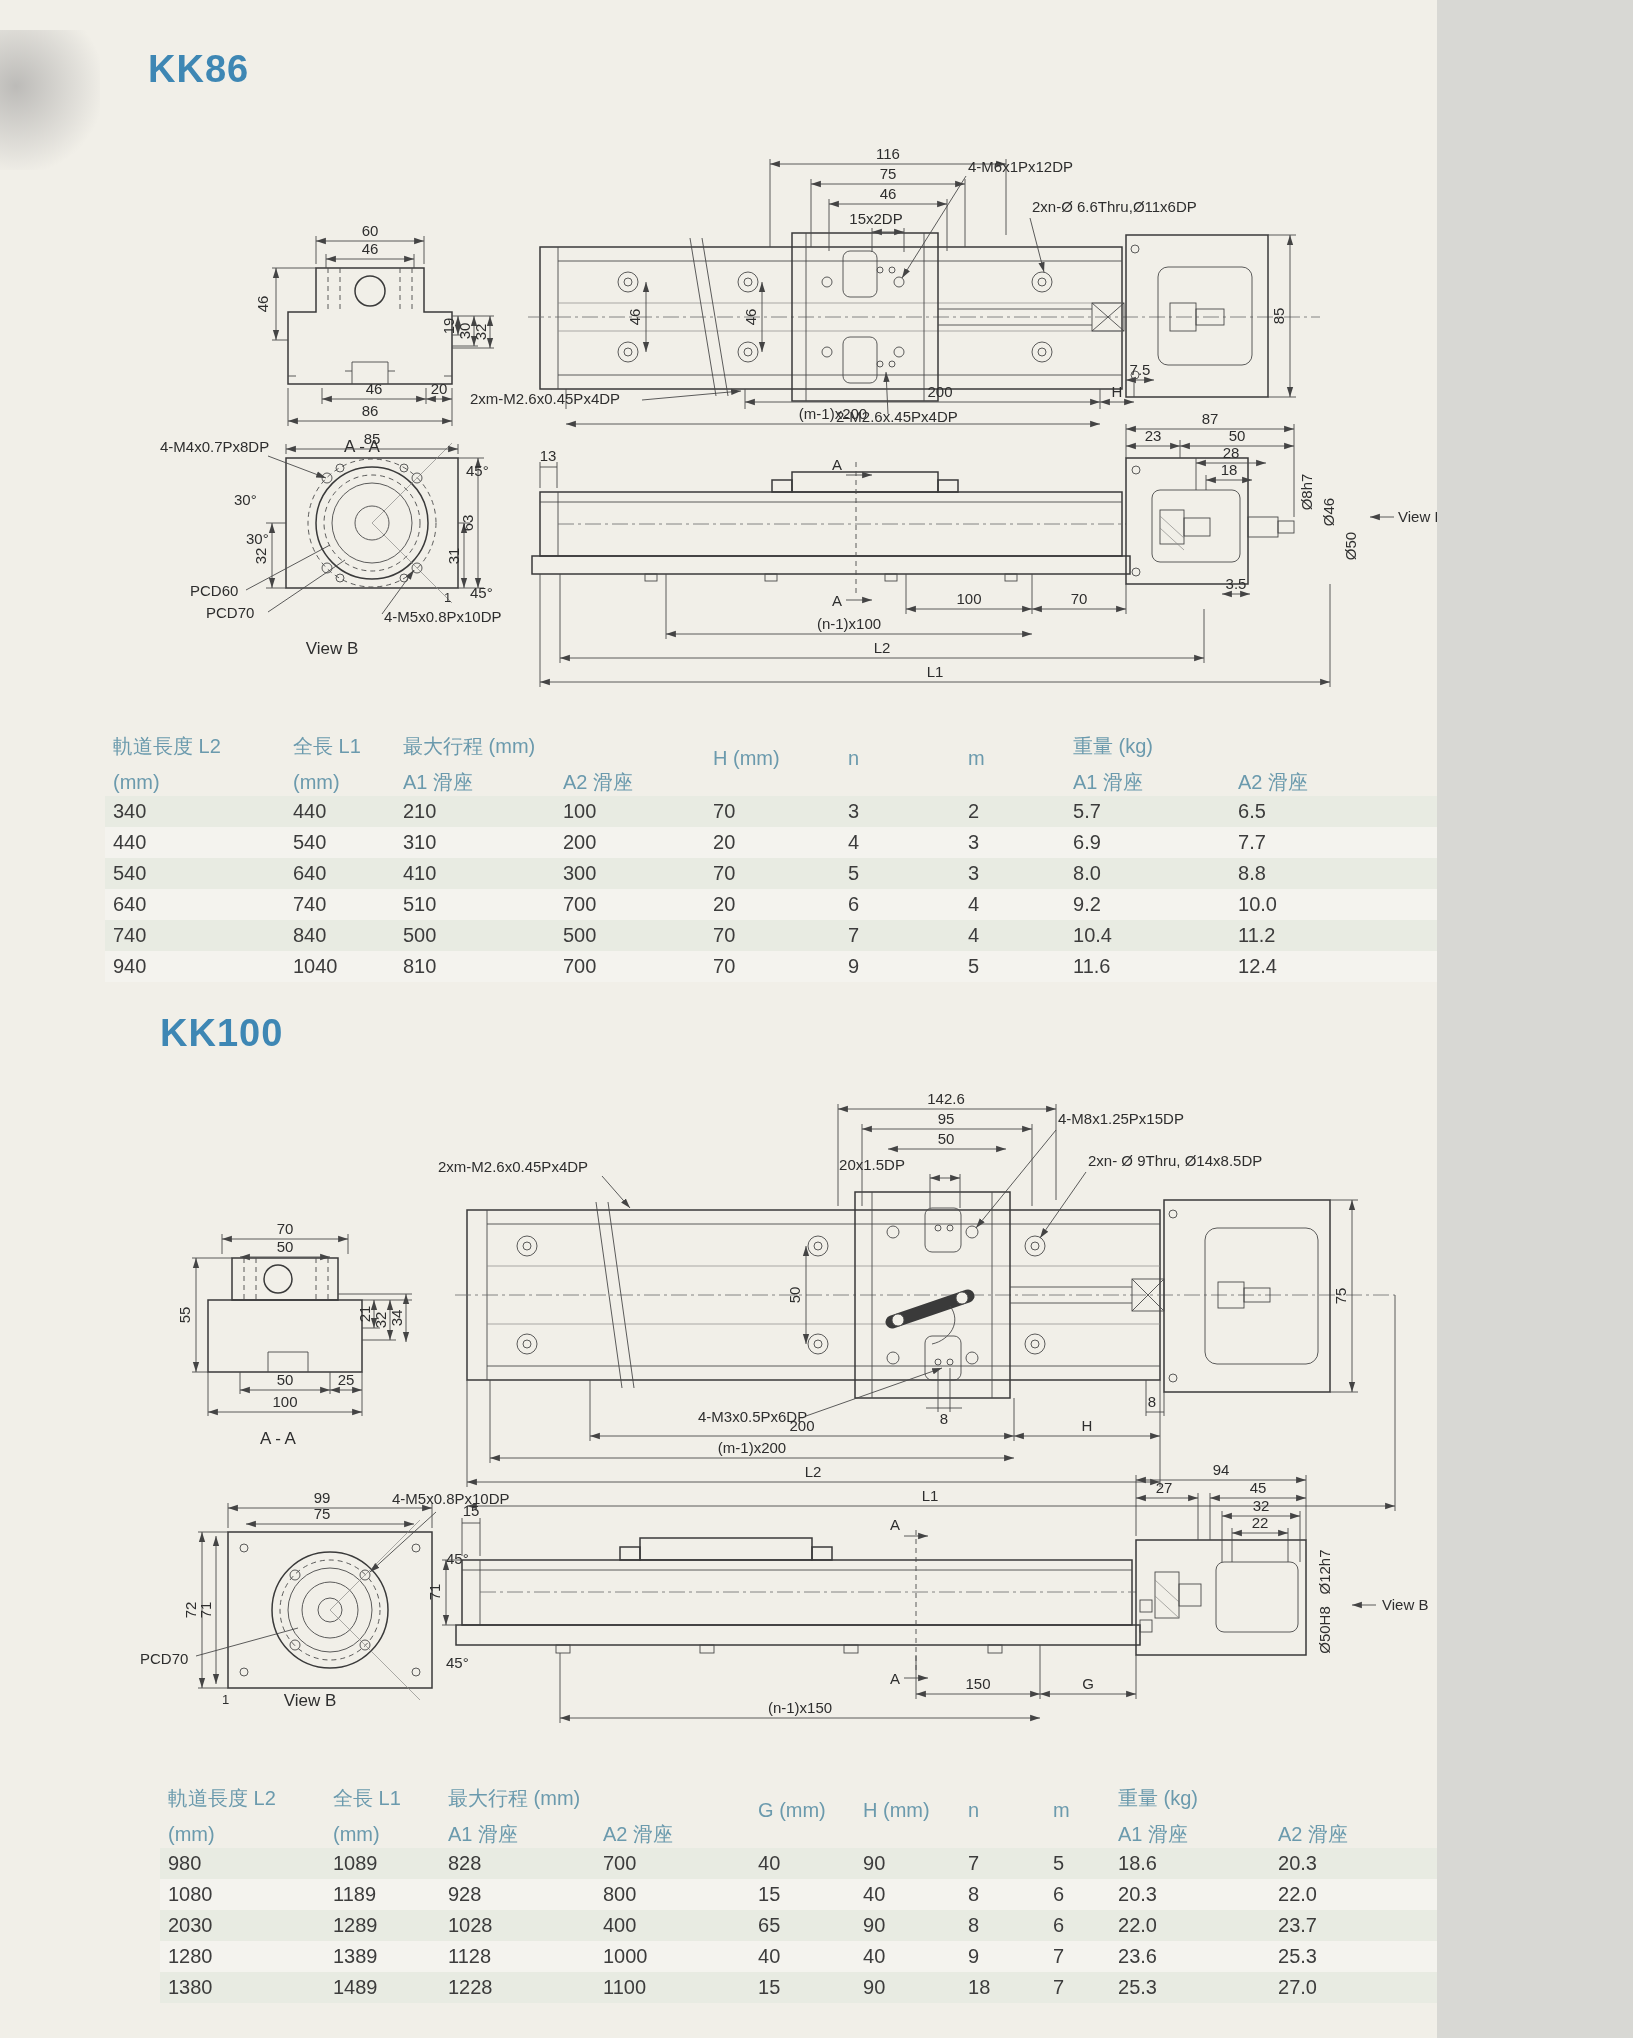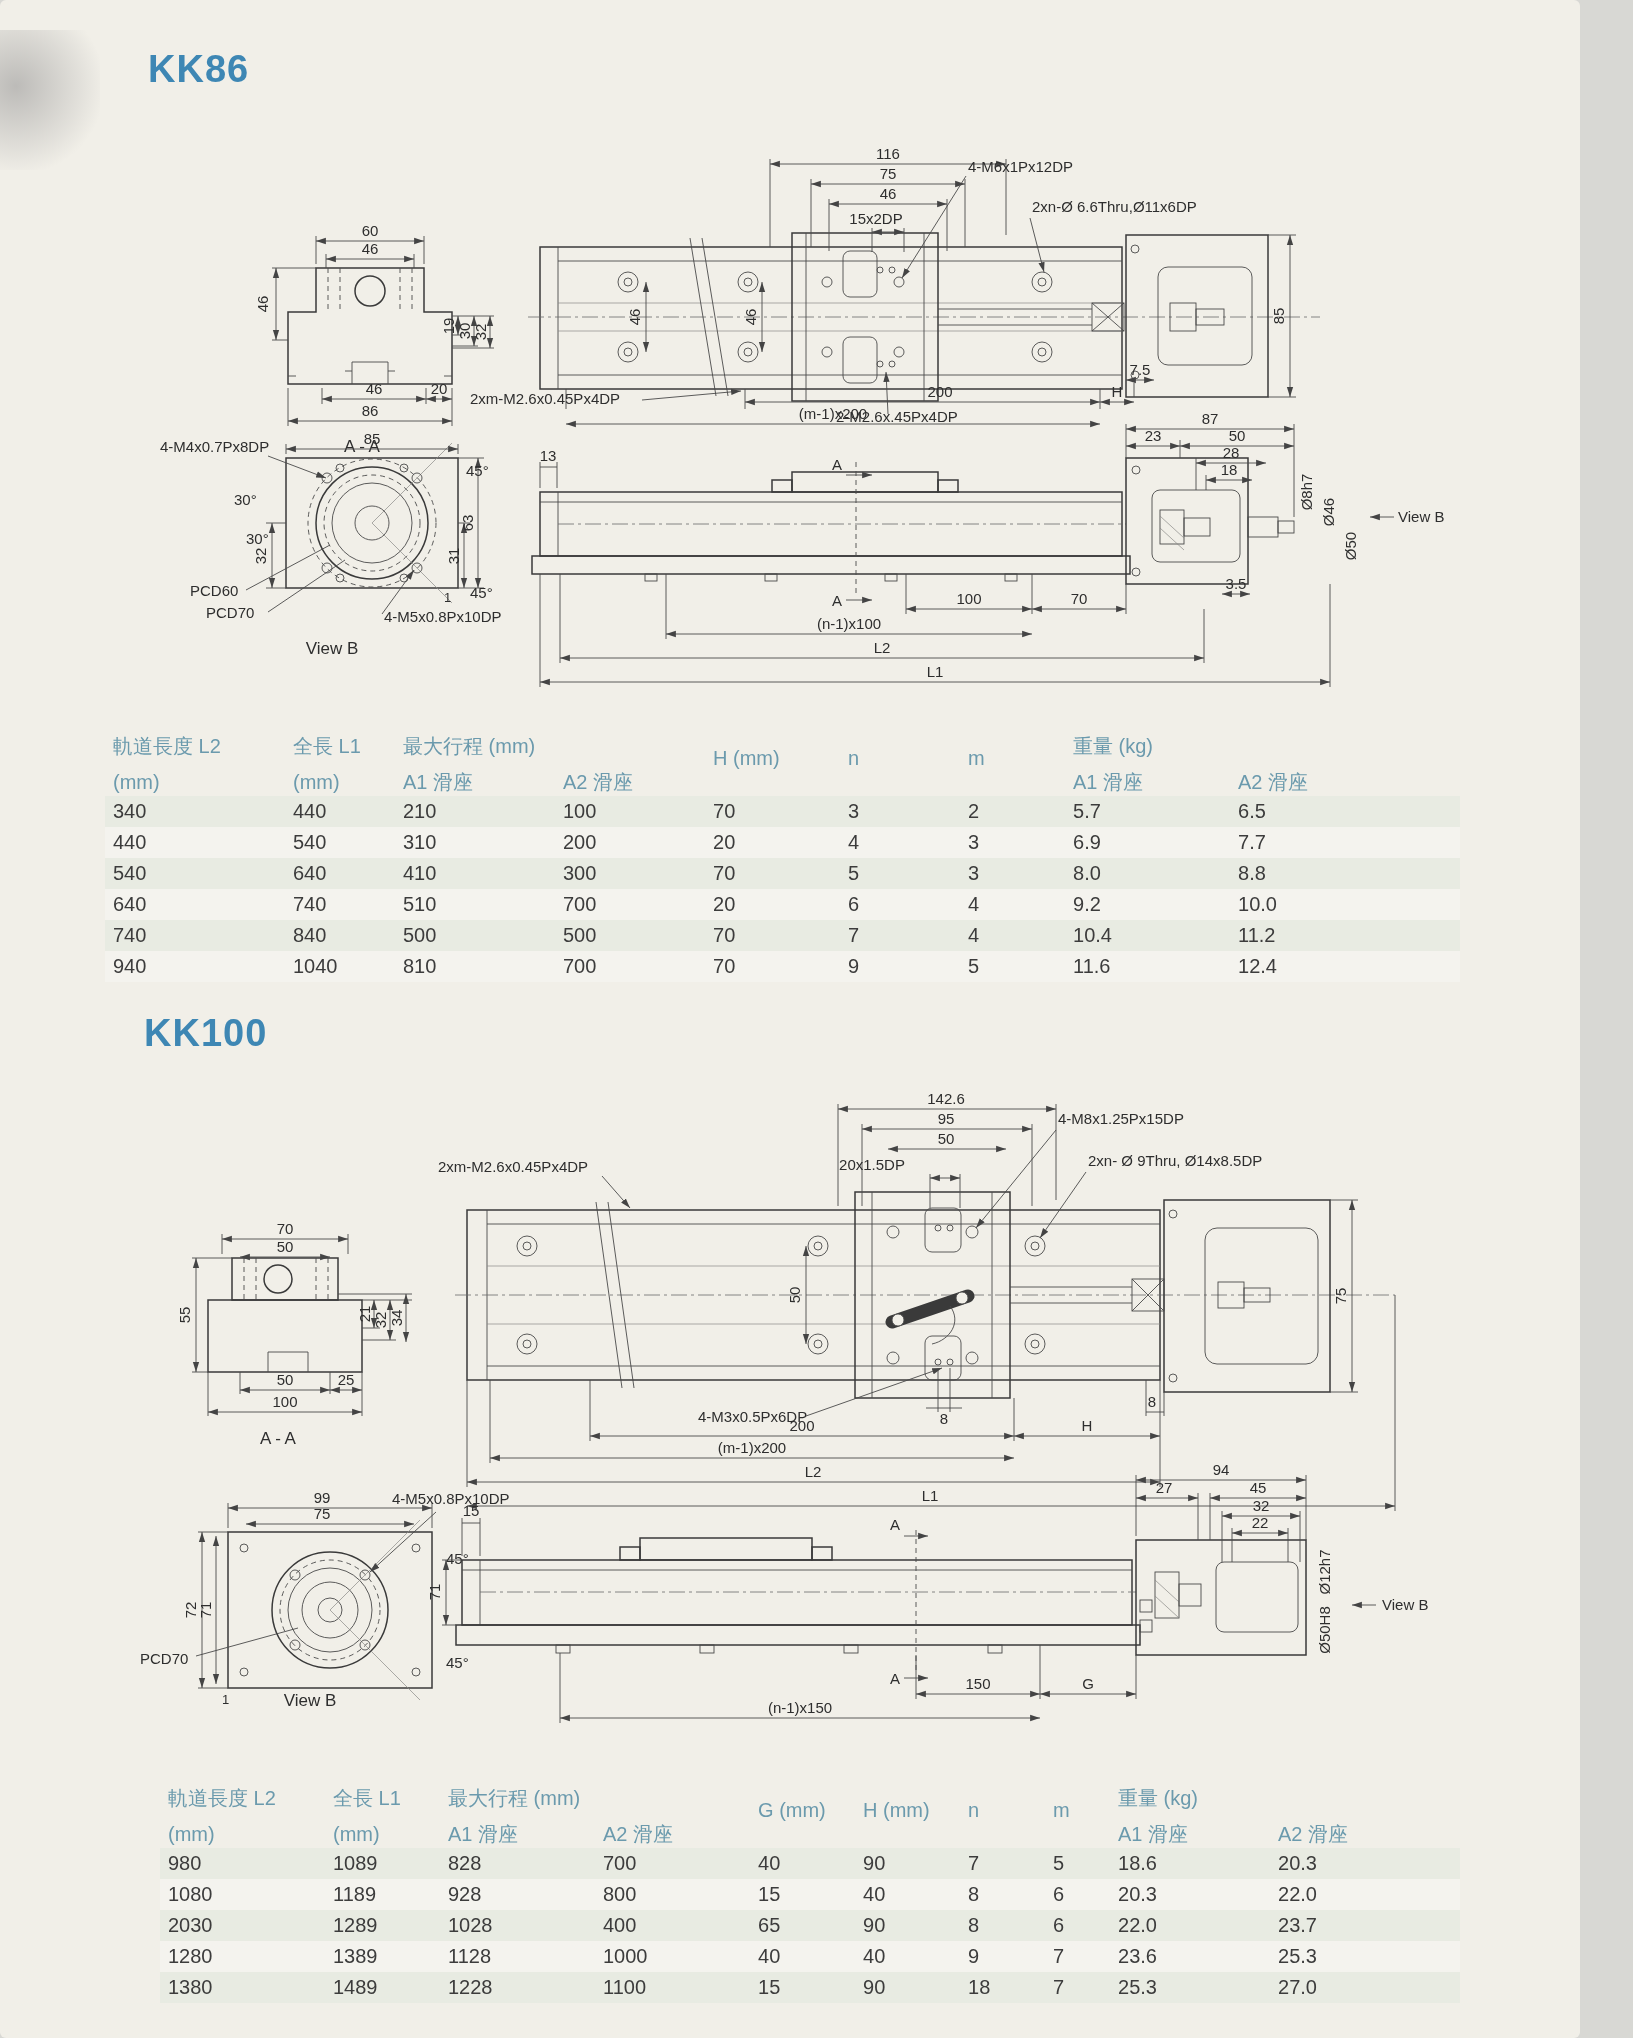--- a/index.html
+++ b/index.html
@@ -1,17 +1,17 @@
 <!DOCTYPE html>
 <html><head>
 <meta charset="utf-8">
 <style>
   html,body{margin:0;padding:0;}
   body{font-family:"Liberation Sans",sans-serif;background:#d8d8d4;}
-  .page{position:relative;width:1580px;height:2038px;background:#f1efe8;overflow:hidden;border-radius:6px;}
+  .page{position:relative;width:1437px;height:2038px;background:#f1efe8;overflow:hidden;}
   .smudge{position:absolute;left:-20px;top:30px;width:120px;height:140px;
     background:radial-gradient(ellipse at 30% 40%, rgba(90,90,95,.35), rgba(120,120,125,.12) 55%, rgba(0,0,0,0) 75%);}
   .model-title{position:absolute;font-size:38px;font-weight:bold;color:#3e87b4;letter-spacing:1px;}
   .abs{position:absolute;left:0;}
   
   .ol{fill:none;stroke:#3a3a3a;stroke-width:1.5;}
   .tl{fill:none;stroke:#4a4a4a;stroke-width:0.9;}
   .tl2{fill:none;stroke:#8a8a86;stroke-width:0.7;}
   .dl{fill:none;stroke:#4a4a4a;stroke-width:0.9;}
   .cl{fill:none;stroke:#6a6a6a;stroke-width:0.8;stroke-dasharray:16 4 3 4;}
@@ -352,21 +352,21 @@
           <td>700</td>
           <td>70</td>
           <td>9</td>
           <td>5</td>
           <td>11.6</td>
           <td>12.4</td>
         </tr>
       </tbody>
   </table>
 
-  <div class="model-title" style="left:144px;top:1012px;text-align:center;">KK100</div>
+  <div class="model-title" style="left:160px;top:1012px;text-align:center;">KK100</div>
 
   <svg class="abs" style="top:1060px;" width="1633" height="720" viewBox="0 0 1633 720">
     <defs>
       <marker id="ar100" markerWidth="12" markerHeight="10" refX="11" refY="5" orient="auto-start-reverse">
         <path d="M0,1.5 L11,5 L0,8.5 Z" fill="#444"></path>
       </marker>
     </defs>
 
     <g>
       <rect class="ol" x="467" y="150" width="693" height="170"></rect>

